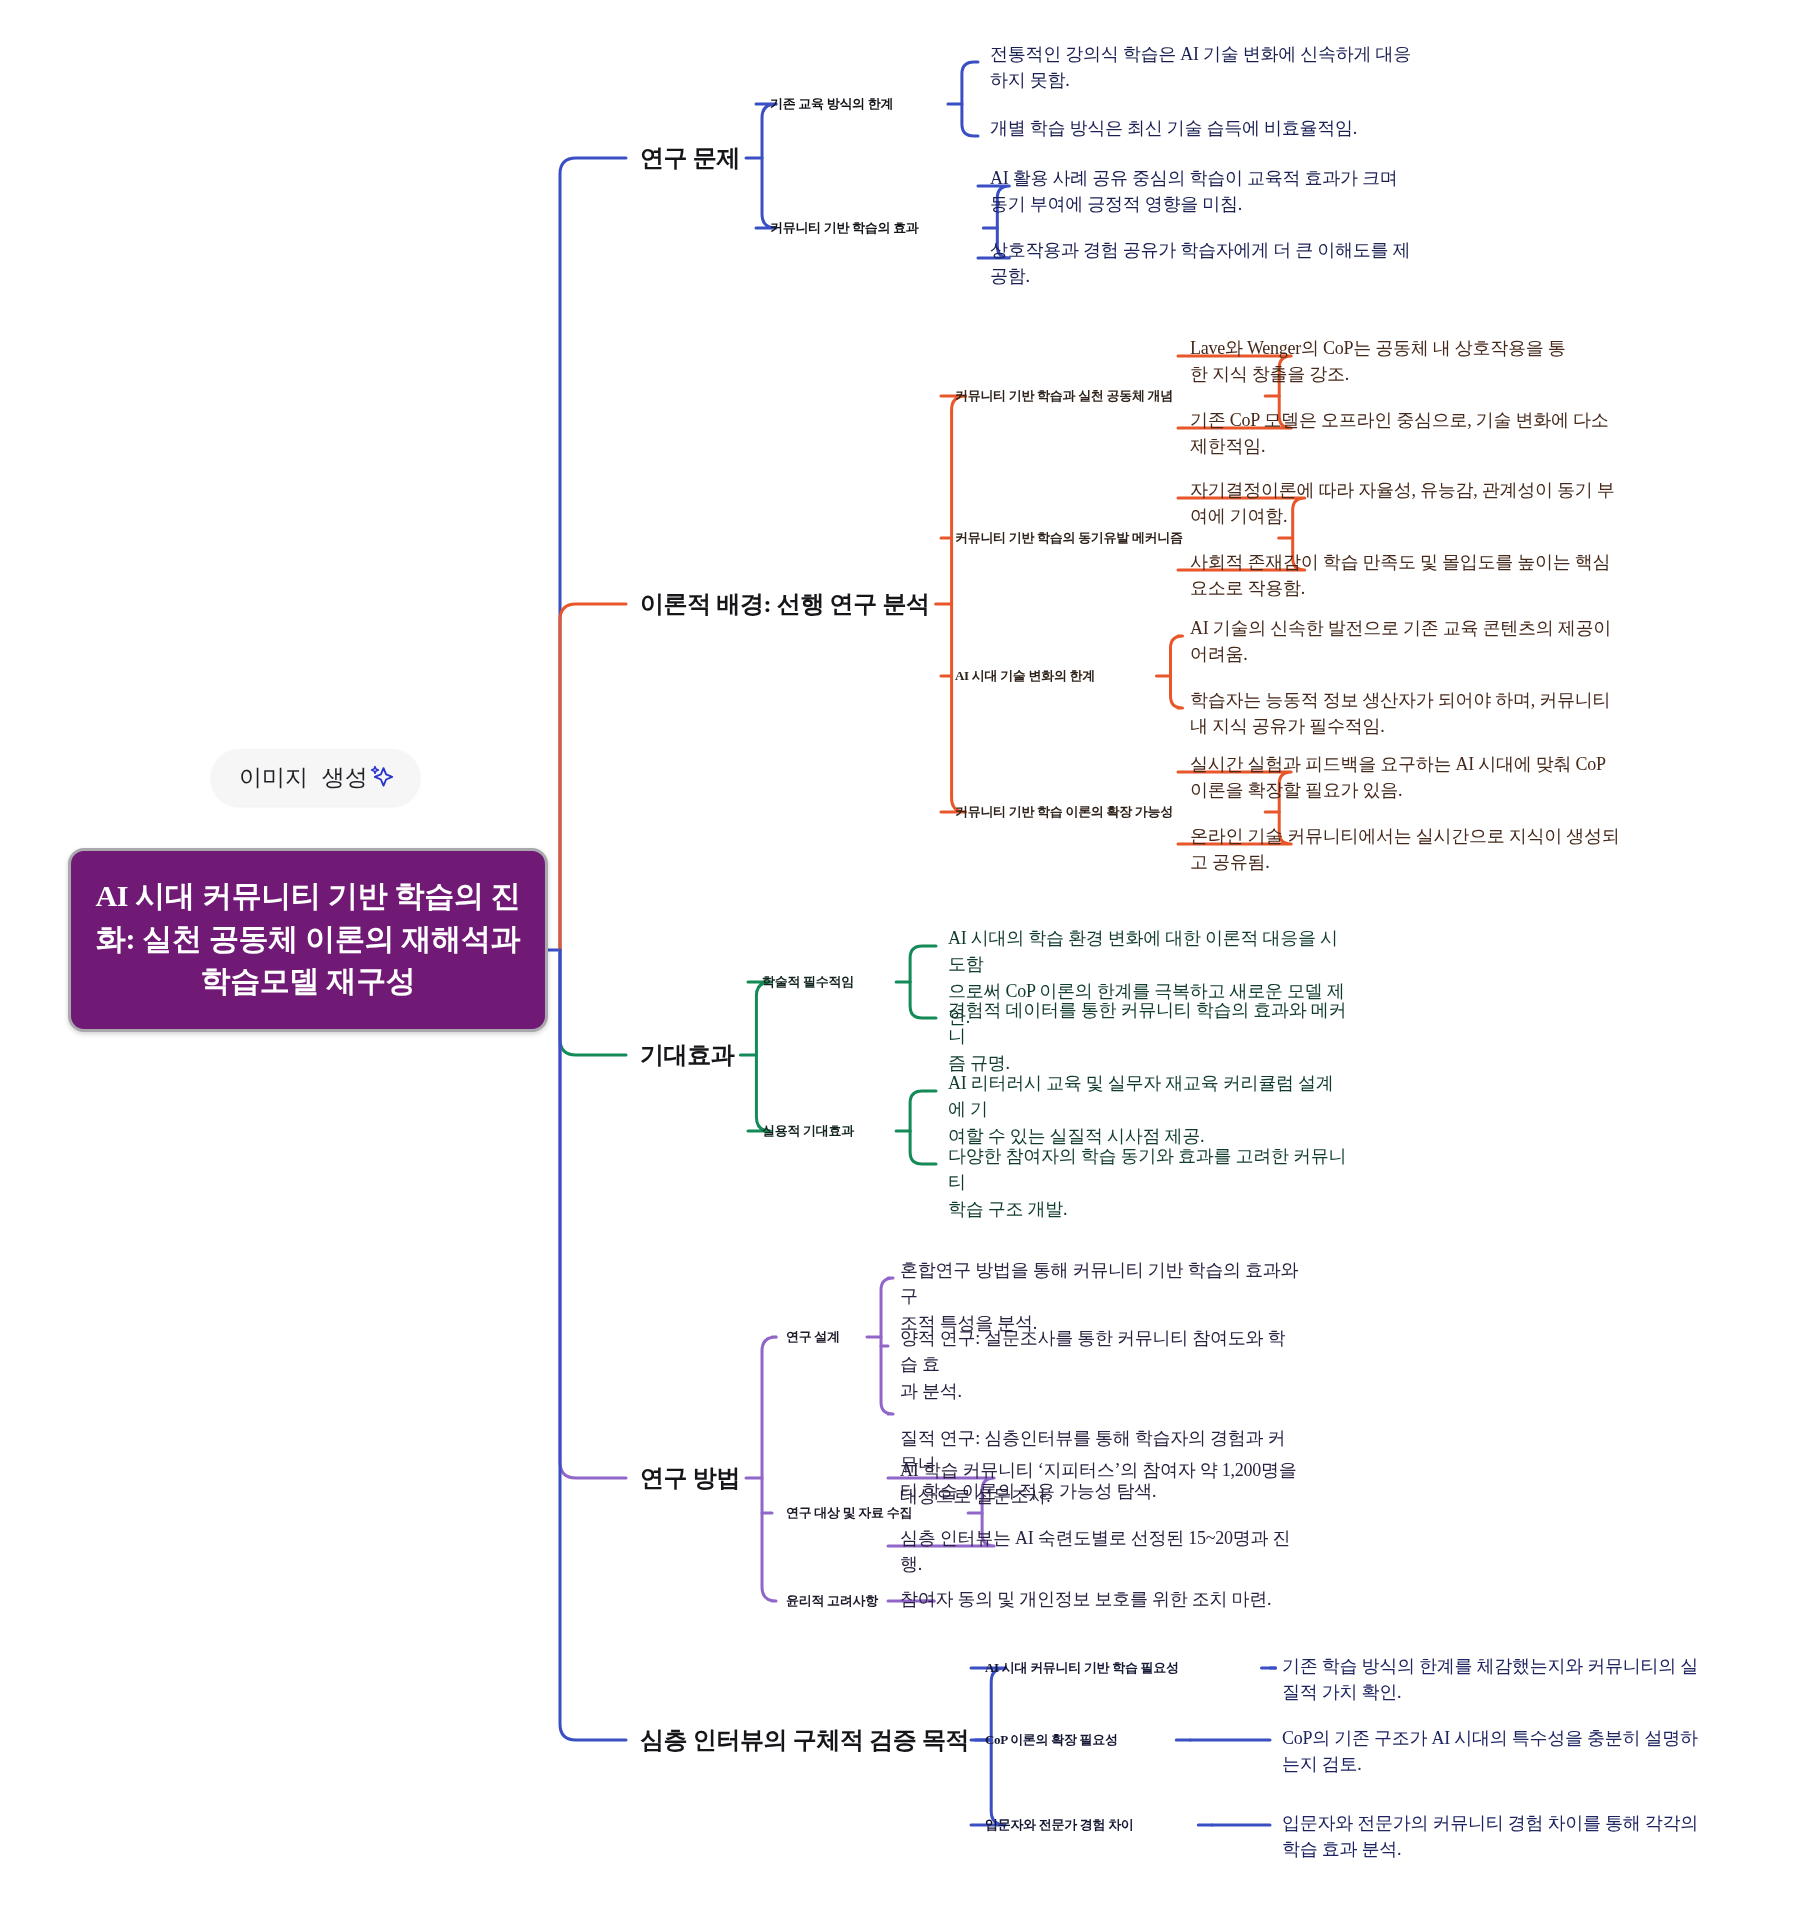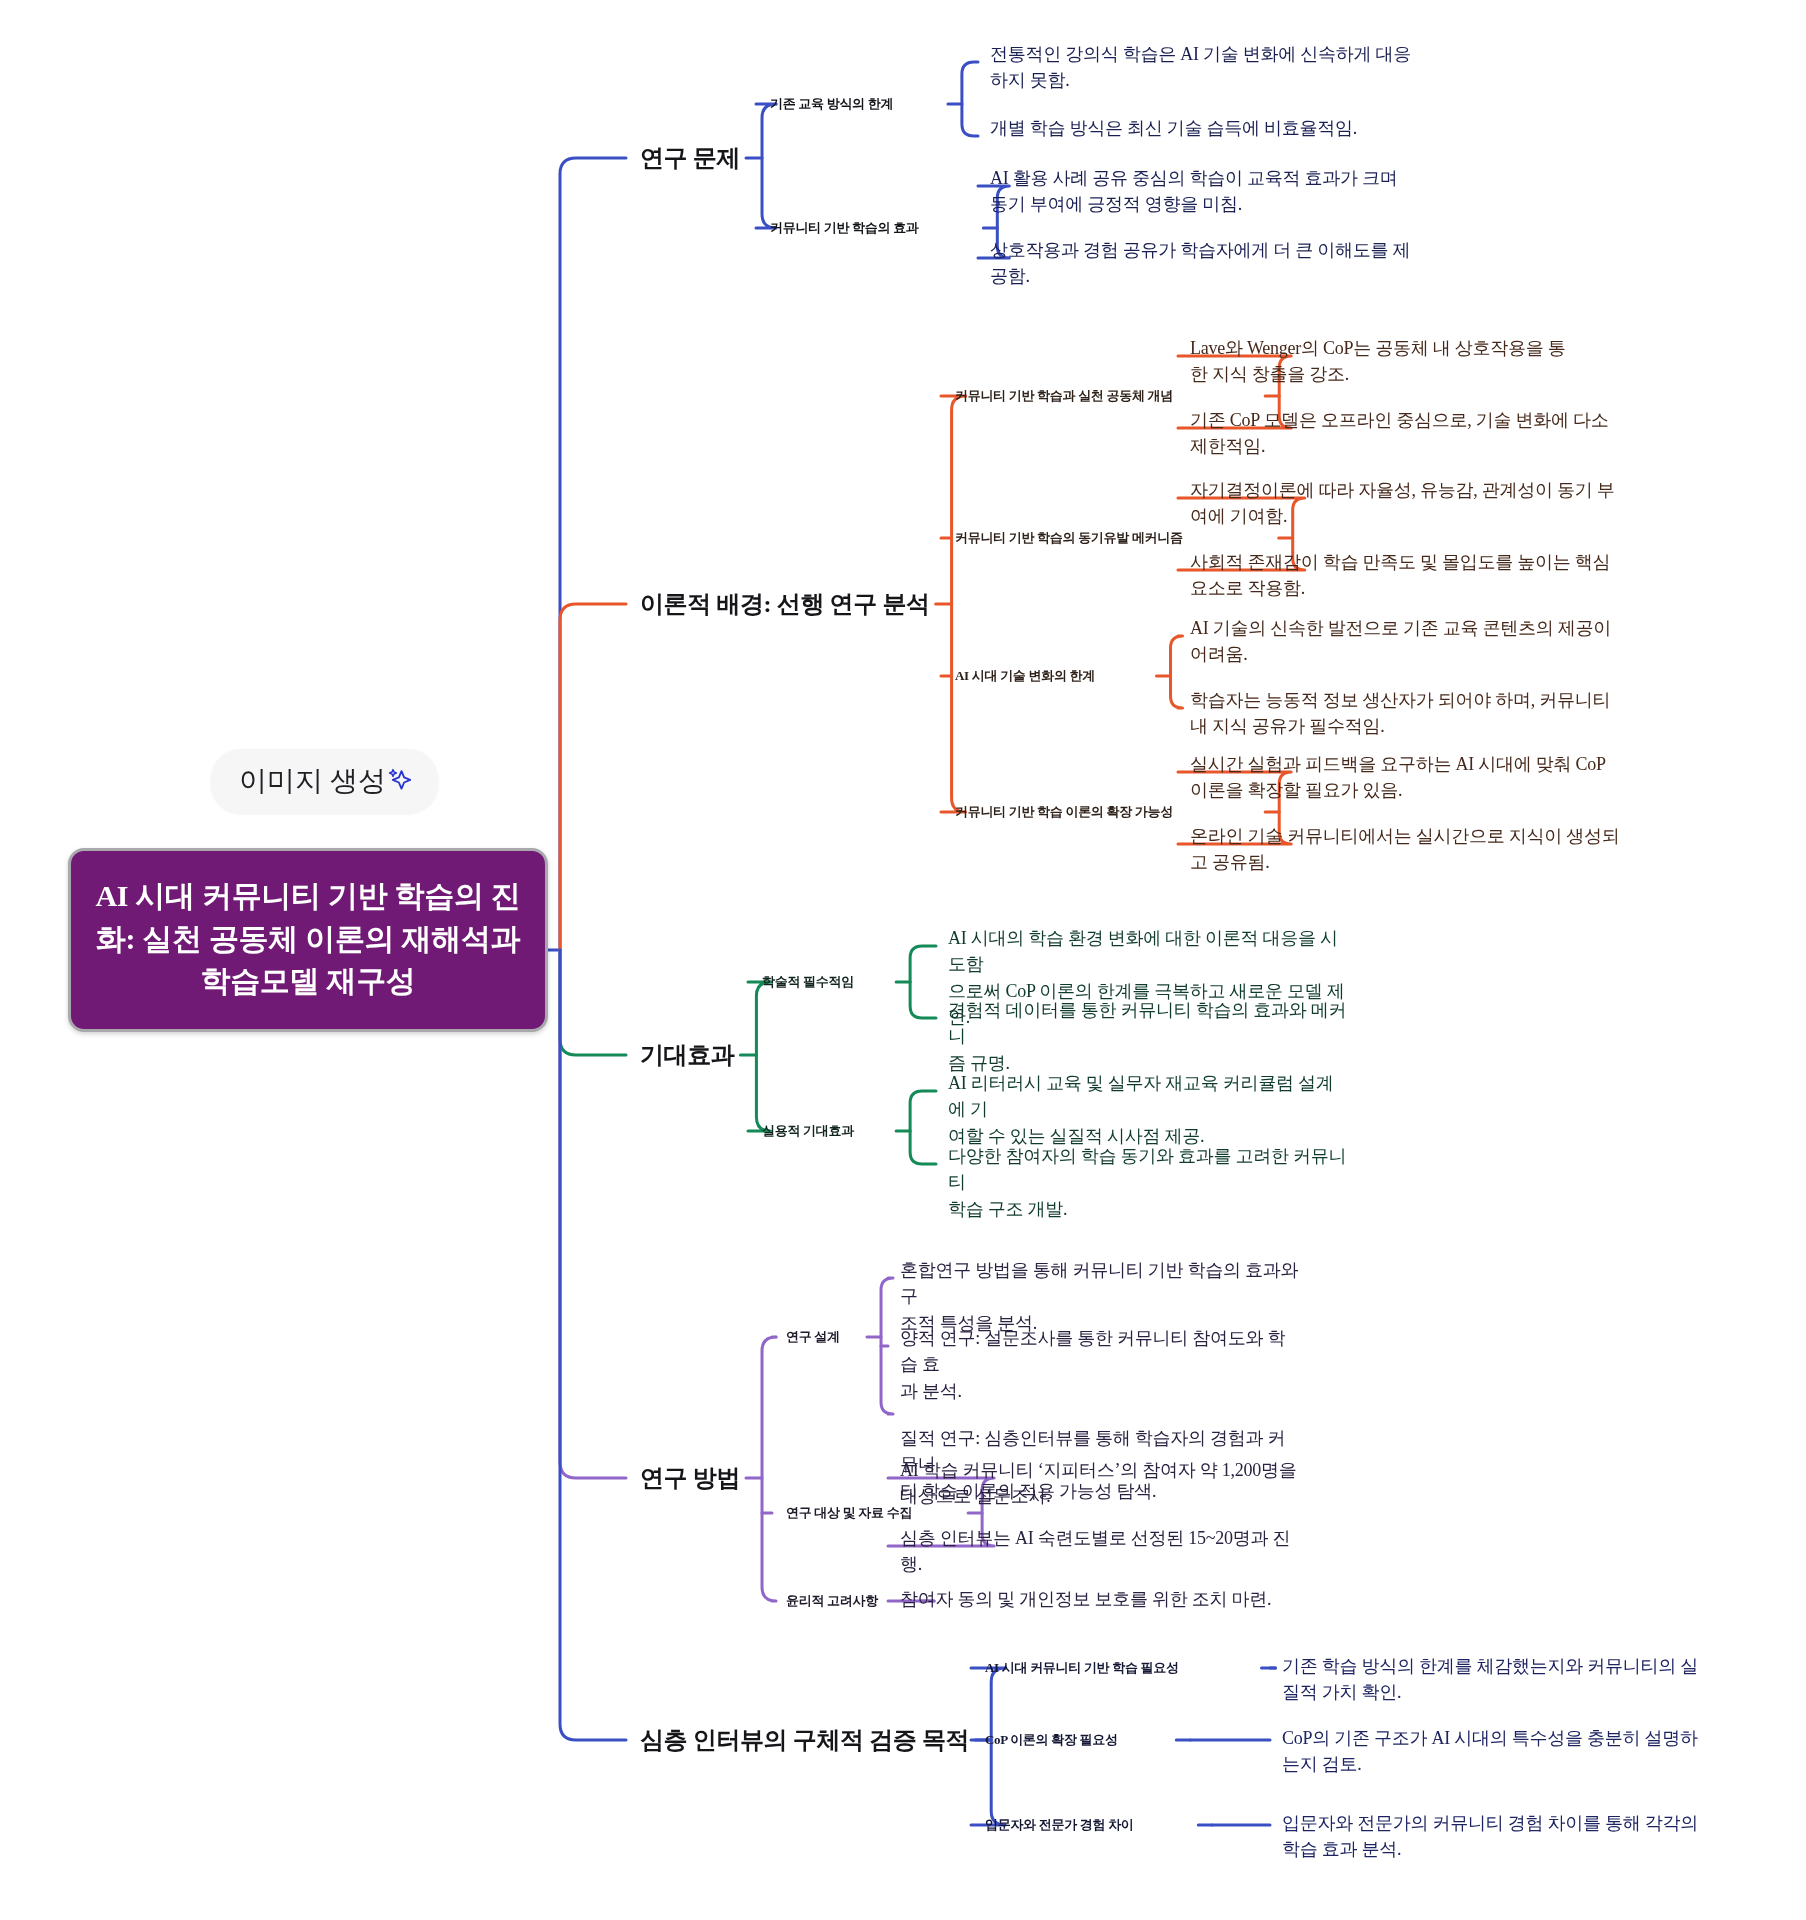--- a/index.html
+++ b/index.html
@@ -55,22 +55,22 @@
   #imggen-pill {
     position: absolute;
     left: 211px;
     top: 749px;
     display: flex;
     align-items: center;
     gap: 0;
     background: #f6f6f7;
     border-radius: 30px;
     padding: 13px 26px 13px 28px;
-    font-family: Liberation Serif, serif;
-    font-size: 28px;
+    font-family: Liberation Mono, monospace;
+    font-size: 23px;
     color: #1f2024;
     box-shadow: 0 1px 3px rgba(0,0,0,.07);
     white-space: nowrap;
   }
   #imggen-pill .spark {
     display: inline-block;
     width: 26px;
     height: 26px;
     position: relative;
   }

